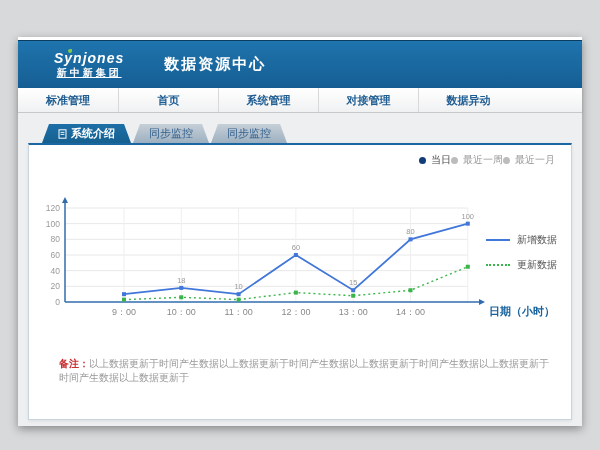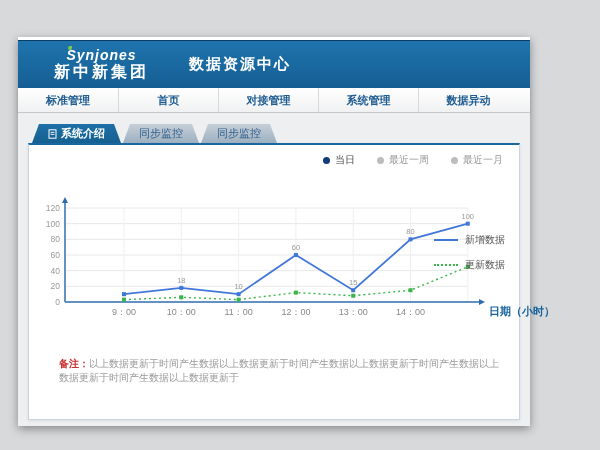--- a/index.html
+++ b/index.html
@@ -1,54 +1,54 @@
 <!DOCTYPE html>
 <html><head>
 <meta charset="utf-8">
 <style>
   * { margin:0; padding:0; box-sizing:border-box; }
   html,body { width:600px; height:450px; }
   body { background:#d8d9da; font-family:"Liberation Sans","DejaVu Sans",sans-serif; overflow:hidden; position:relative; }
 
-  .window { position:absolute; left:18px; top:37px; width:512px; height:389px; background:#fff;
+  .window { position:absolute; left:18px; top:37px; width:564px; height:389px; background:#fff;
             box-shadow:0 3px 9px rgba(0,0,0,.38); border-top:3px solid #fff; }
 
   
   .hdr { height:48px; background:linear-gradient(180deg,#1f74ad 0%,#155e94 100%);
          border-top:1px solid #0b3c62; position:relative; display:flex; align-items:center; }
   .logo { margin-left:36px; color:#fff; text-align:center; line-height:1.1; position:relative; }
   .logo .l1 { font-size:14px; font-weight:bold; font-style:italic; letter-spacing:1px; }
-  .logo .l2 { font-size:16px; font-weight:bold; letter-spacing:3px; }
+  .logo .l2 { font-size:10px; font-weight:bold; letter-spacing:3px;text-decoration:underline; }
   .logo .leaf { position:absolute; top:-2px; left:14px; width:4px; height:4px; border-radius:50% 0 50% 50%; background:#7ec84a; }
   .app-title { margin-left:40px; color:#fff; font-size:15px; font-weight:bold; letter-spacing:2px; }
   .user-menu { position:absolute; right:12px; top:14px; display:flex; gap:16px; align-items:center;
                border:1px solid rgba(255,255,255,.55); border-radius:11px; padding:3px 12px;
                background:rgba(255,255,255,.06); }
   .user-menu .itm { display:flex; align-items:center; gap:4px; color:#fff; font-size:9px; cursor:pointer; white-space:nowrap; }
 
   
   .nav { height:25px; background:linear-gradient(180deg,#ffffff,#f0f1f2); border-bottom:1px solid #c6c9cc;
          display:flex; box-shadow:0 1px 2px rgba(0,0,0,.12); position:relative; }
   .nav .ni { width:100px; display:flex; align-items:center; justify-content:center;
              font-size:11px; font-weight:bold; color:#1e5c91; cursor:pointer; }
   .nav .ni + .ni { border-left:1px solid #d6d8da; }
 
   
   .content { position:relative; background:#edeff0; height:313px; }
 
-  .tabs { position:absolute; left:14px; top:11px; display:flex; z-index:2; }
+  .tabs { position:absolute; left:24px; top:11px; display:flex; z-index:2; }
   .tab { height:19px; padding:0 16px; display:flex; align-items:center; gap:4px; font-size:11px;
          clip-path:polygon(7px 0, calc(100% - 7px) 0, 100% 100%, 0 100%); margin-right:2px; cursor:pointer; }
   .tab.active { background:linear-gradient(180deg,#1d6fa8,#15608f); color:#fff; font-weight:bold; }
   .tab.idle { background:linear-gradient(180deg,#c6cfd8,#9db0c0); color:#33608d; }
 
   .panel { position:absolute; left:10px; right:10px; top:30px; bottom:6px; background:#fff;
            border:1px solid #c9d5de; border-top:2px solid #1a67a1; box-shadow:0 1px 3px rgba(0,0,0,.08); }
 
-  .filters { position:absolute; top:8px; right:16px; display:flex; gap:22px; }
+  .filters { position:absolute; top:8px; right:16px; display:flex; }
   .filters .f { display:flex; align-items:center; gap:5px; font-size:10px; cursor:pointer; }
   .filters .dot { width:7px; height:7px; border-radius:50%; }
   .filters .sel .dot { background:#123c77; }
   .filters .sel { color:#444; }
   .filters .uns .dot { background:#bcbcbc; }
   .filters .uns { color:#999; }
 
   .ylab { position:absolute; left:13px; top:26px; font-size:11px; font-weight:bold; color:#17629c; letter-spacing:1px; }
 
   svg.chart { position:absolute; left:8px; top:40px; }
@@ -74,22 +74,22 @@
       <div class="l1">Synjones</div>
       <div class="l2">新中新集团</div>
     </div>
     <div class="app-title">数据资源中心</div>
 
   </div>
 
   <div class="nav">
     <div class="ni">标准管理</div>
     <div class="ni">首页</div>
+    <div class="ni">系统管理</div>
     <div class="ni">对接管理</div>
-    <div class="ni">系统管理</div>
     <div class="ni">数据异动</div>
   </div>
 
   <div class="content">
 
     <div class="tabs">
       <div class="tab active">
         <svg width="9" height="10" viewBox="0 0 9 10">
           <rect x="1" y="0.8" width="7" height="8.4" fill="none" stroke="#fff" stroke-width="1"></rect>
           <line x1="2.6" y1="3.4" x2="6.4" y2="3.4" stroke="#fff" stroke-width="0.9"></line>

